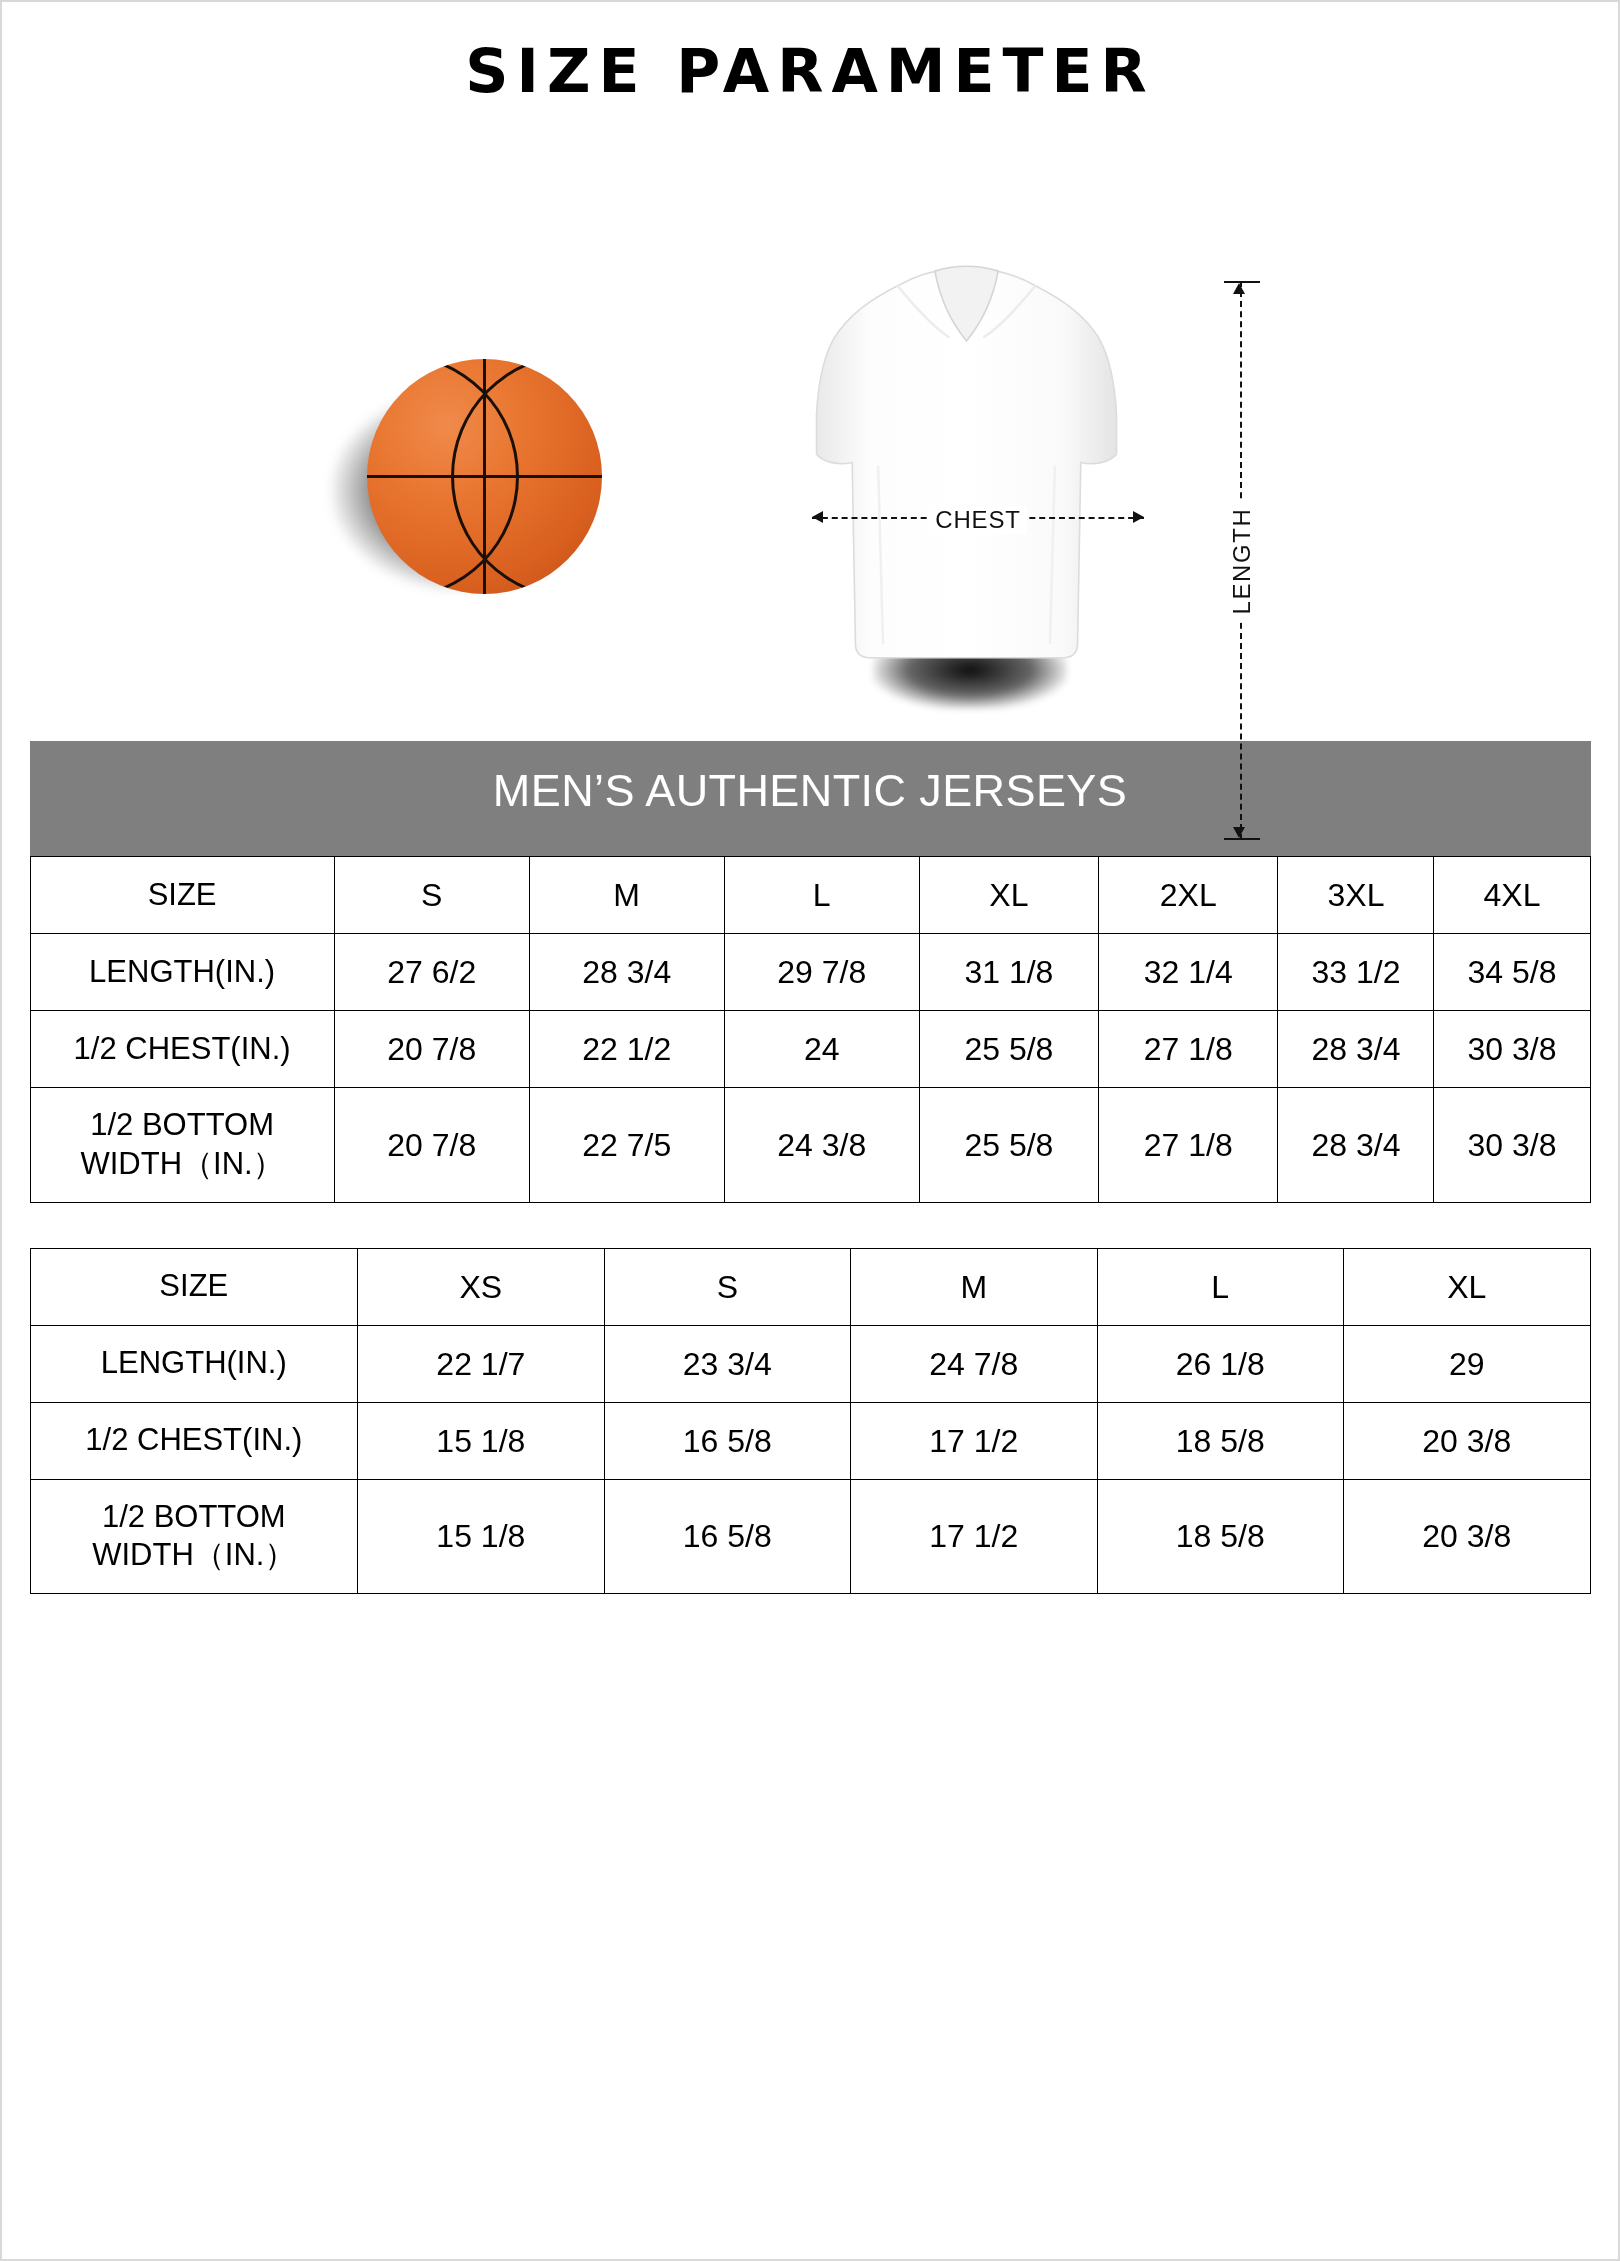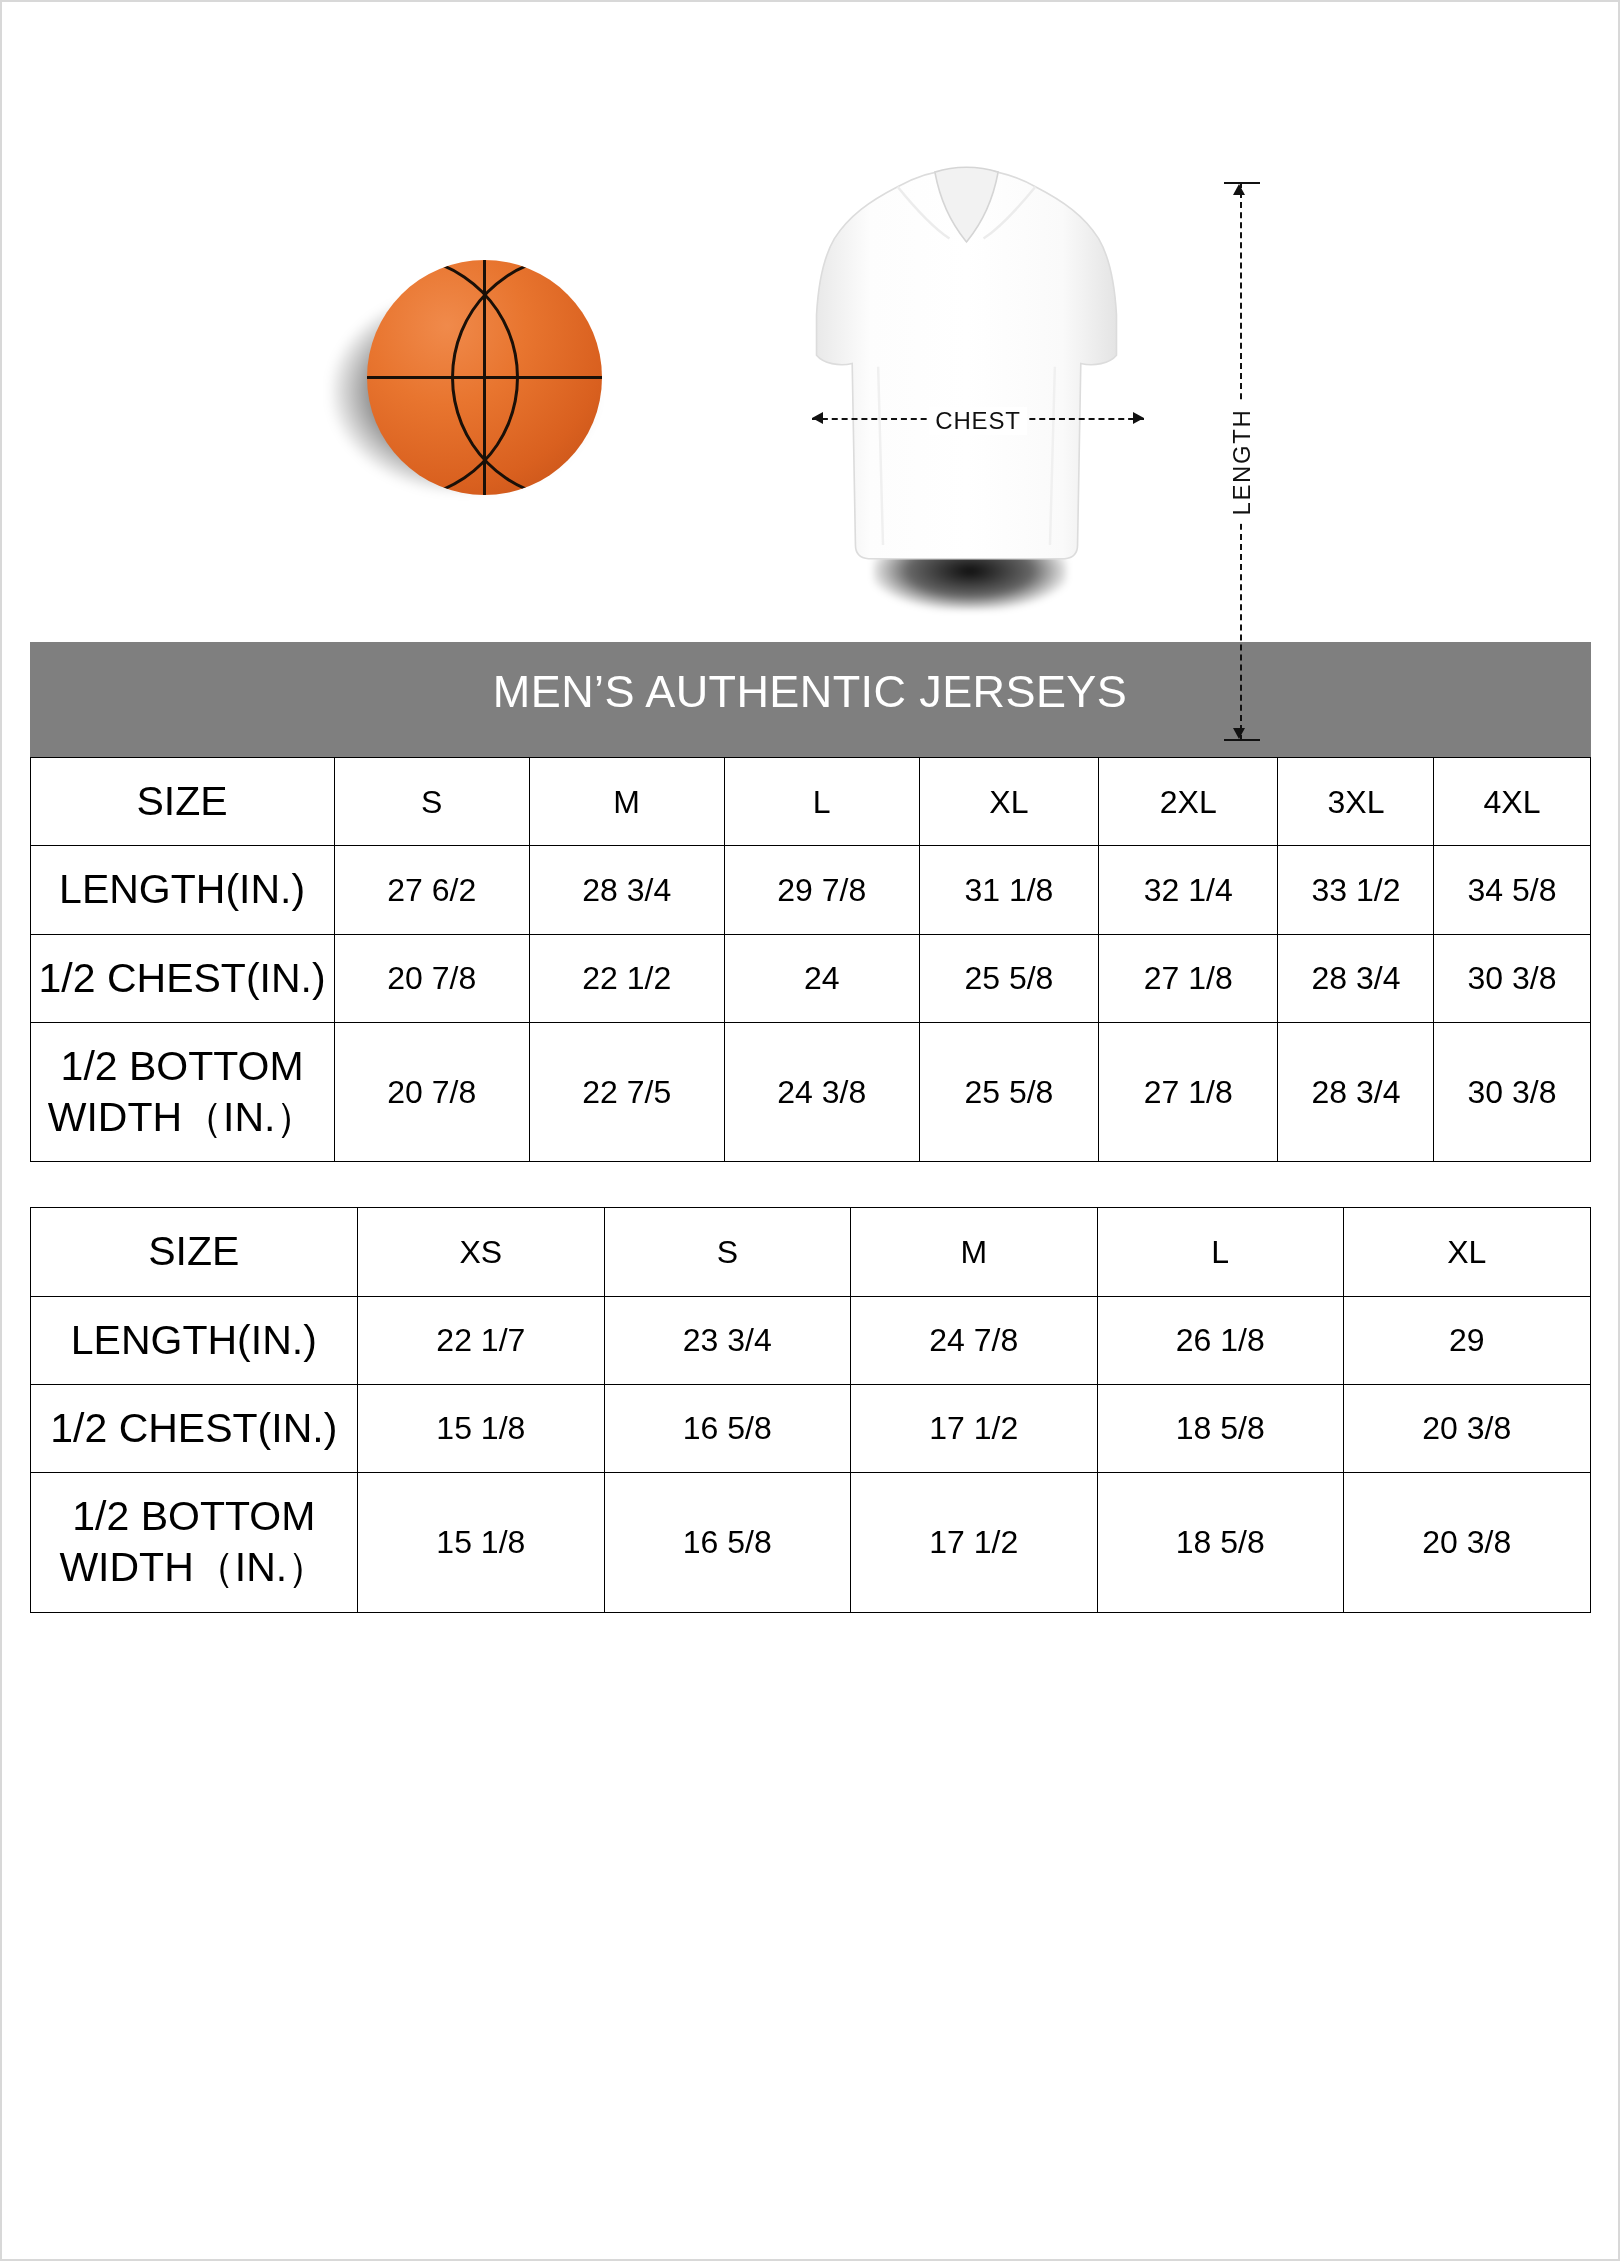--- a/index.html
+++ b/index.html
@@ -229,30 +229,31 @@
   }
   table.size-table td {
     border: 1.6px solid #000000;
     text-align: center;
     font-size: 32px;
     padding: 18px 3.2px;
     line-height: 1.25;
     white-space: pre-line;
   }
   table.size-table tr td:first-child {
-    font-size: 41px;
+    font-size: 31px;
   }
 
   .spacer-between { height: 45px; }
 </style>
 </head>
 <body>
 
 <div class="page">
 
+  <div class="title">SIZE  PARAMETER</div>
 
   <div class="illustration">
 
     <div class="ball-wrap">
       <div class="ball-shadow"></div>
       <div class="ball">
         <span class="seam seam-v"></span>
         <span class="seam seam-h"></span>
         <span class="seam seam-c1"></span>
         <span class="seam seam-c2"></span>

